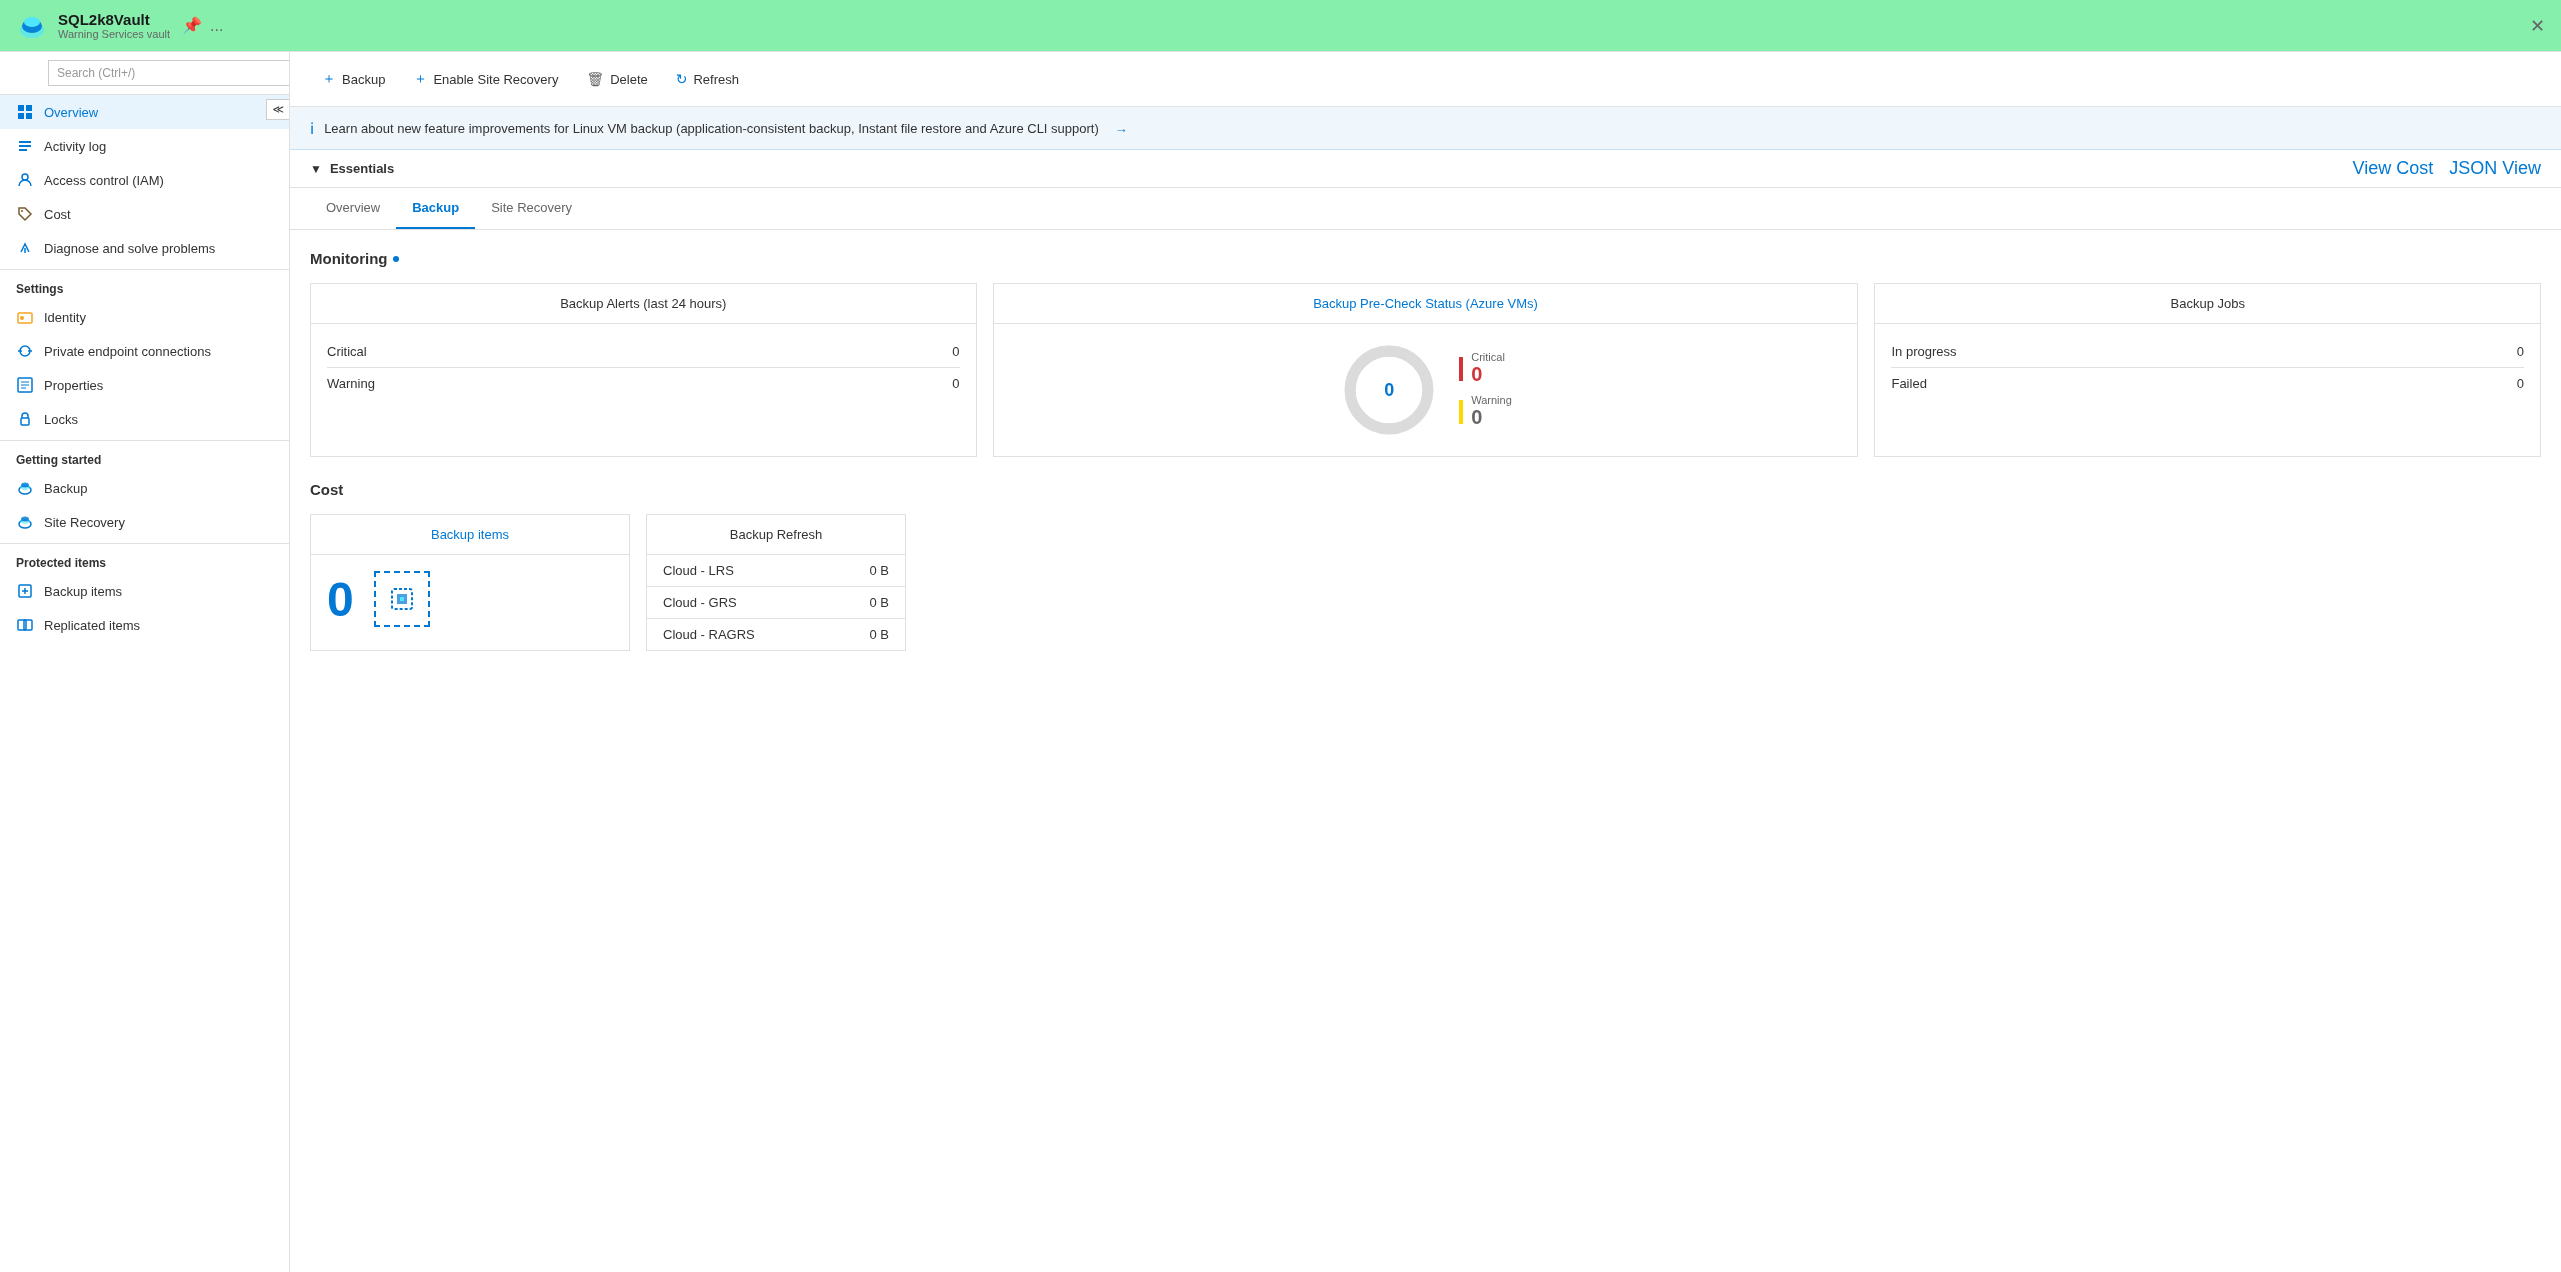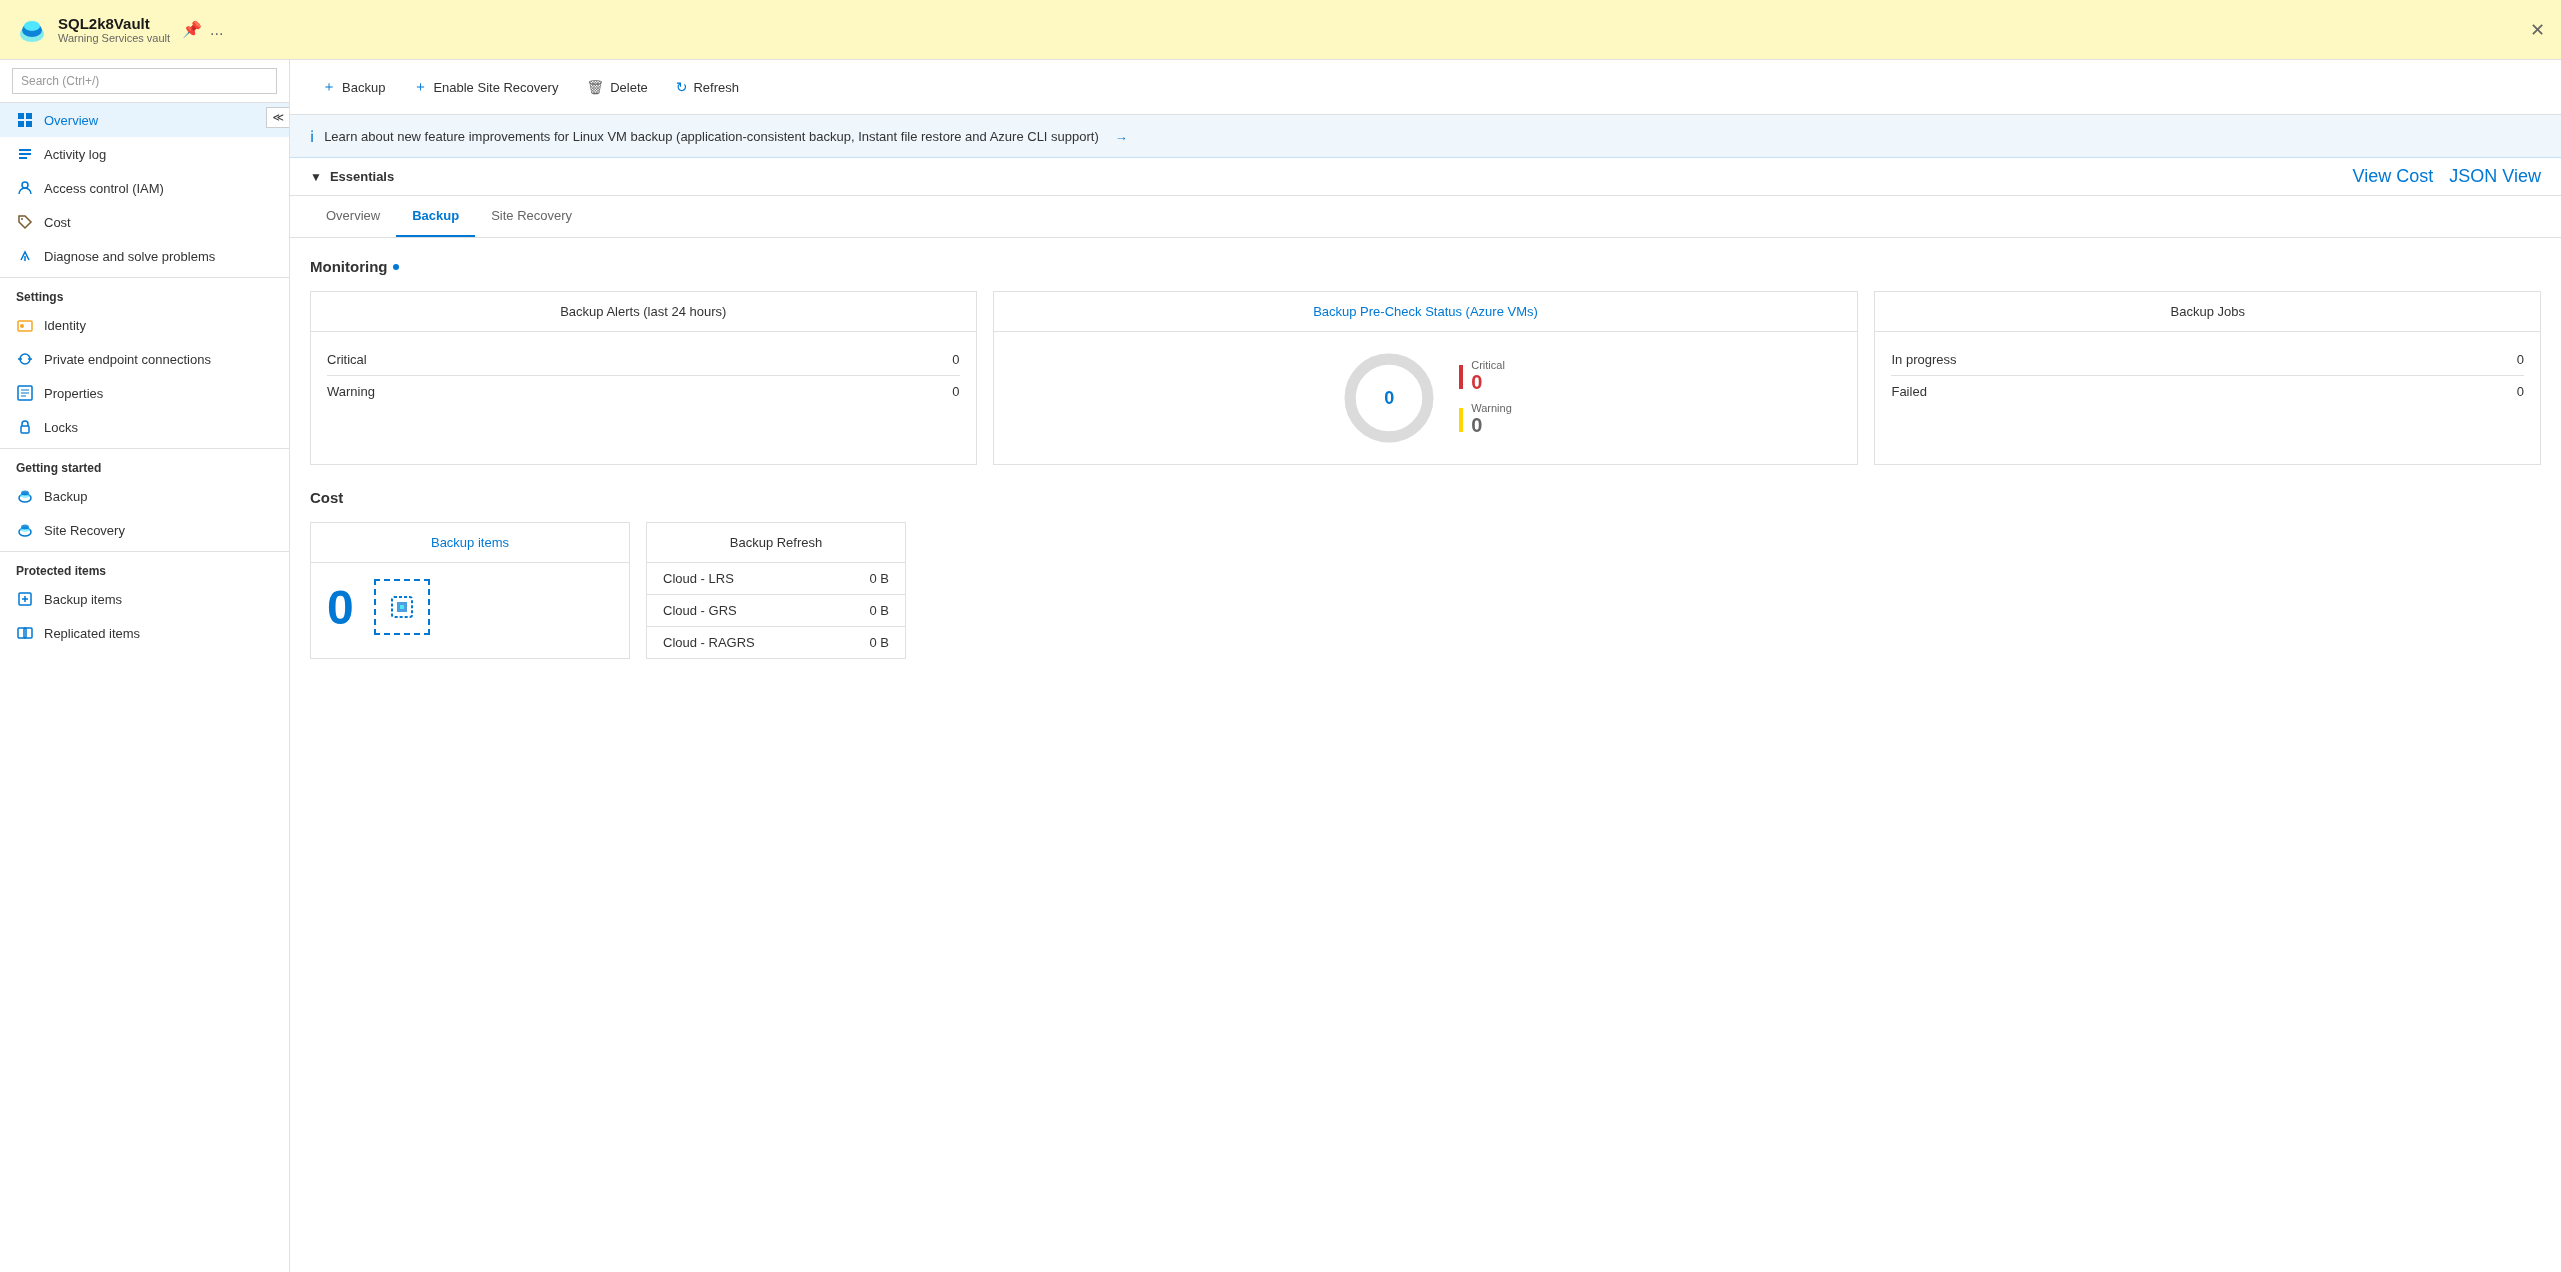--- a/index.html
+++ b/index.html
@@ -1,34 +1,34 @@
 <!DOCTYPE html>
 <html><head>
   <meta charset="utf-8">
   <style>
     * { box-sizing: border-box; margin: 0; padding: 0; }
     body { font-family: 'Segoe UI', Arial, sans-serif; font-size: 13px; color: #333; background: #f3f2f1; display: flex; flex-direction: column; height: 100vh; overflow: hidden; }
 
     
-    .top-bar { background: #fef9c3; display: flex; align-items: center; padding: 0 16px; height: 60px; border-bottom: 1px solid #e0e0e0; }
+    .top-bar { background: #86efac; display: flex; align-items: center; padding: 0 16px; height: 52px; border-bottom: 1px solid #e0e0e0; }
     .top-bar-logo { width: 32px; height: 32px; margin-right: 10px; }
     .top-bar-title { display: flex; flex-direction: column; }
     .top-bar-title .main-title { font-size: 15px; font-weight: 600; color: #1a1a1a; }
     .top-bar-title .sub-title { font-size: 11px; color: #666; }
     .top-bar-pin { margin-left: 12px; color: #666; font-size: 16px; cursor: pointer; }
     .top-bar-more { margin-left: 8px; color: #666; font-size: 16px; cursor: pointer; }
     .top-bar-close { margin-left: auto; color: #666; font-size: 18px; cursor: pointer; }
 
     
     .main-layout { display: flex; flex: 1; overflow: hidden; }
 
     
     .sidebar { width: 290px; background: #fff; border-right: 1px solid #e0e0e0; display: flex; flex-direction: column; overflow: hidden; }
     .sidebar-search { padding: 8px 12px; border-bottom: 1px solid #e0e0e0; }
-    .sidebar-search input { width: 100%; border: 1px solid #ccc; padding: 5px 8px; font-size: 12px; color: #333; outline: none; }
+    .sidebar-search input { width: 100%; border: 1px solid #ccc; padding: 5px 8px; font-size: 12px; color: #333; outline: none; margin-left: 36px; }
     .sidebar-search input::placeholder { color: #999; }
     .sidebar-nav { overflow-y: auto; flex: 1; }
     .sidebar-nav::-webkit-scrollbar { width: 6px; }
     .sidebar-nav::-webkit-scrollbar-thumb { background: #ccc; }
     .nav-item { display: flex; align-items: center; padding: 8px 16px; cursor: pointer; font-size: 13px; color: #333; gap: 10px; }
     .nav-item.active { background: #e8f4fd; color: #0078d4; }
     .nav-icon { width: 18px; height: 18px; display: flex; align-items: center; justify-content: center; flex-shrink: 0; }
     .nav-section-header { padding: 12px 16px 4px 16px; font-size: 12px; font-weight: 600; color: #333; border-top: 1px solid #e0e0e0; margin-top: 4px; }
 
     

